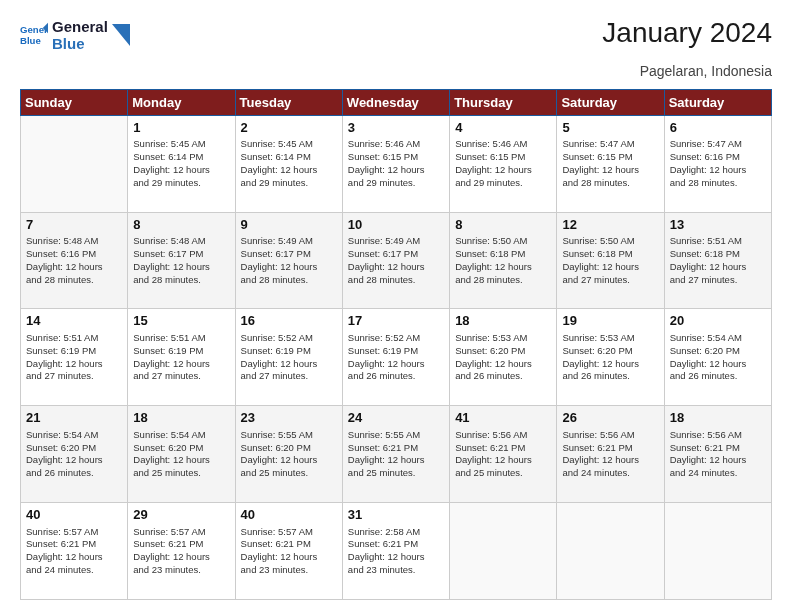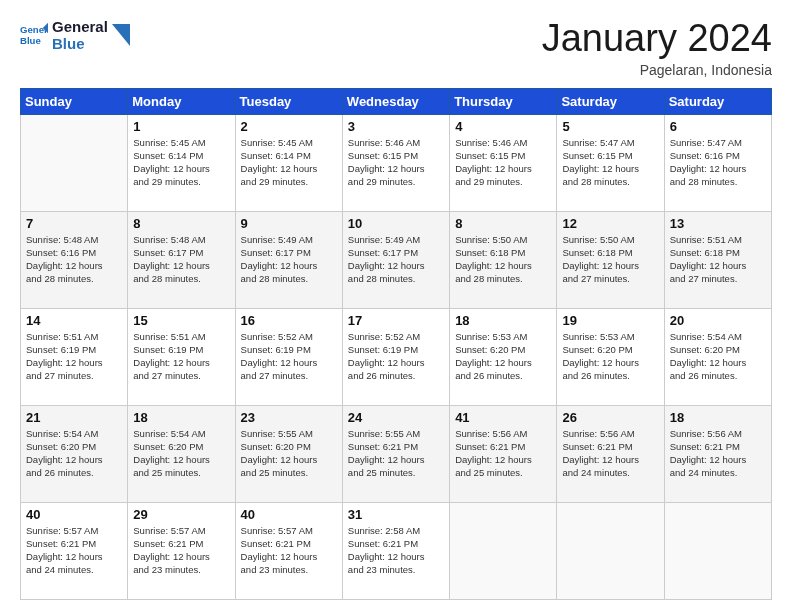--- a/index.html
+++ b/index.html
@@ -29,39 +29,39 @@
       gap: 4px;
     }
     .logo-icon {
       width: 28px;
       height: 28px;
     }
     .title-block {
       text-align: right;
     }
     .month-title {
-      font-size: 38px;
+      font-size: 28px;
       font-weight: 300;
       color: #1a1a1a;
       line-height: 1.1;
     }
     .subtitle {
       font-size: 14px;
       color: #444;
-      margin-top: 2px;
+      margin-top: 14px;
     }
     .calendar {
       flex: 1;
       border: 1px solid #ccc;
       border-collapse: collapse;
       width: 100%;
       table-layout: fixed;
     }
     .calendar th {
-      background-color: #1d4ed8;
+      background-color: #7f1d1d;
       color: #fff;
       font-size: 13px;
       font-weight: bold;
       padding: 5px 4px;
       text-align: left;
       border: 1px solid #1a5a9e;
     }
     .calendar td {
       border: 1px solid #ccc;
       vertical-align: top;

